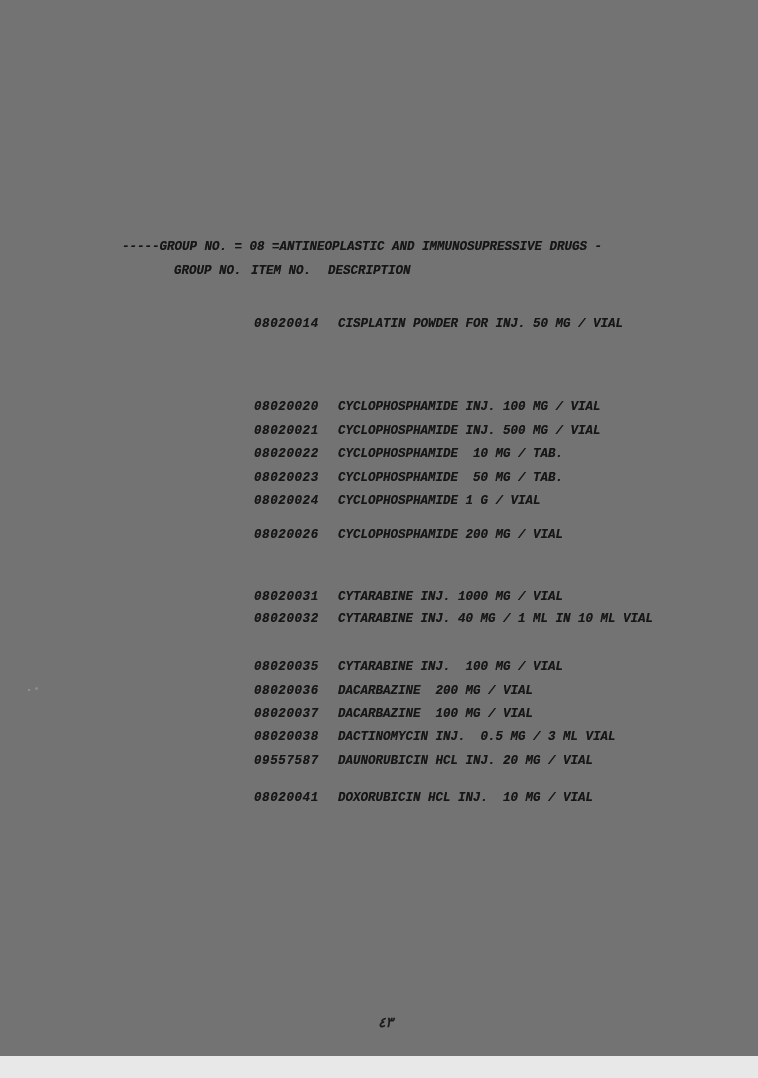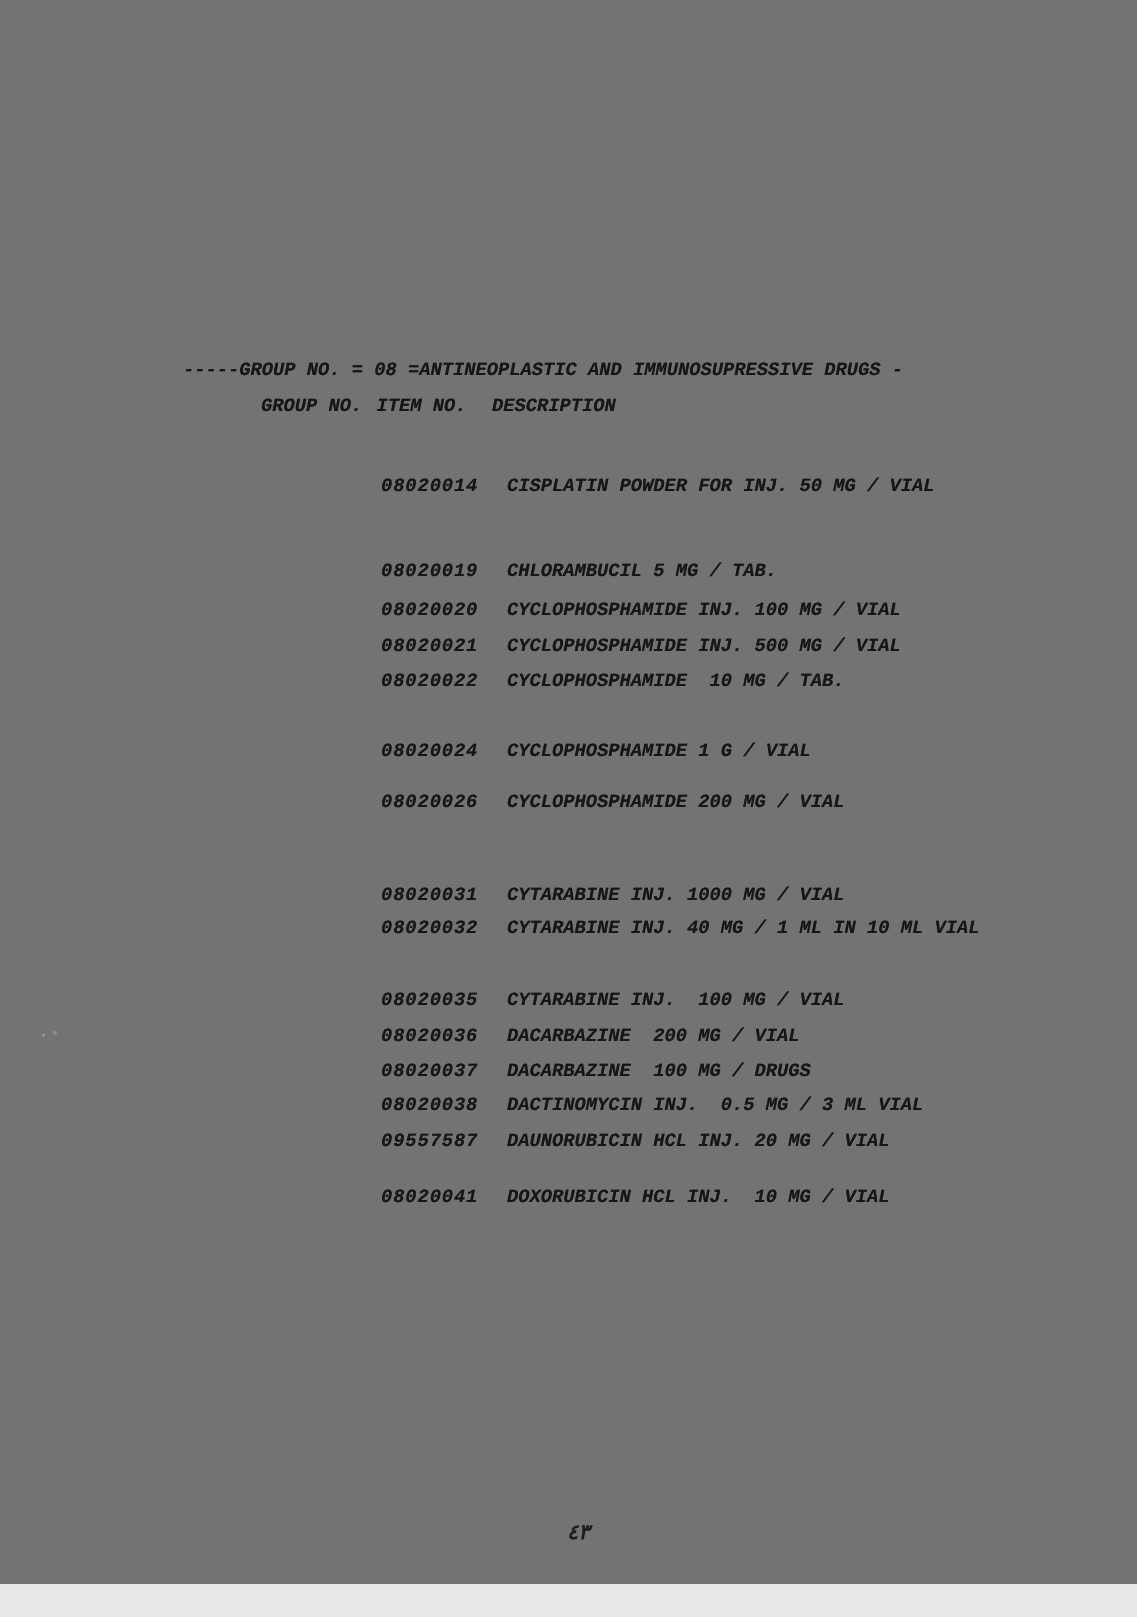--- a/index.html
+++ b/index.html
@@ -43,52 +43,52 @@
 
   <div class="t hdr2">
     <span class="col col-group">GROUP NO.</span>
     <span class="col col-item">ITEM NO.</span>
     <span class="col col-desc">DESCRIPTION</span>
   </div>
 
   <div class="t row" style="top:303px">
     <span class="itemno">08020014</span><span class="desc">CISPLATIN POWDER FOR INJ. 50 MG / VIAL</span>
   </div>
-  <div class="t row" style="top:360px">
-    <span class="itemno">08020019</span><span class="desc">CHLORAMBUCIL 5 MG / TAB.</span>
-  </div>
   <div class="t row" style="top:386px">
     <span class="itemno">08020020</span><span class="desc">CYCLOPHOSPHAMIDE INJ. 100 MG / VIAL</span>
   </div>
   <div class="t row" style="top:410px">
     <span class="itemno">08020021</span><span class="desc">CYCLOPHOSPHAMIDE INJ. 500 MG / VIAL</span>
   </div>
   <div class="t row" style="top:433px">
     <span class="itemno">08020022</span><span class="desc">CYCLOPHOSPHAMIDE  10 MG / TAB.</span>
+  </div>
+  <div class="t row" style="top:457px">
+    <span class="itemno">08020023</span><span class="desc">CYCLOPHOSPHAMIDE  50 MG / TAB.</span>
   </div>
   <div class="t row" style="top:480px">
     <span class="itemno">08020024</span><span class="desc">CYCLOPHOSPHAMIDE 1 G / VIAL</span>
   </div>
   <div class="t row" style="top:514px">
     <span class="itemno">08020026</span><span class="desc">CYCLOPHOSPHAMIDE 200 MG / VIAL</span>
   </div>
   <div class="t row" style="top:576px">
     <span class="itemno">08020031</span><span class="desc">CYTARABINE INJ. 1000 MG / VIAL</span>
   </div>
   <div class="t row" style="top:598px">
     <span class="itemno">08020032</span><span class="desc">CYTARABINE INJ. 40 MG / 1 ML IN 10 ML VIAL</span>
   </div>
   <div class="t row" style="top:646px">
     <span class="itemno">08020035</span><span class="desc">CYTARABINE INJ.  100 MG / VIAL</span>
   </div>
   <div class="t row" style="top:670px">
     <span class="itemno">08020036</span><span class="desc">DACARBAZINE  200 MG / VIAL</span>
   </div>
   <div class="t row" style="top:693px">
-    <span class="itemno">08020037</span><span class="desc">DACARBAZINE  100 MG / DRUGS</span>
+    <span class="itemno">08020037</span><span class="desc">DACARBAZINE  100 MG / VIAL</span>
   </div>
   <div class="t row" style="top:716px">
     <span class="itemno">08020038</span><span class="desc">DACTINOMYCIN INJ.  0.5 MG / 3 ML VIAL</span>
   </div>
   <div class="t row" style="top:740px">
     <span class="itemno">09557587</span><span class="desc">DAUNORUBICIN HCL INJ. 20 MG / VIAL</span>
   </div>
   <div class="t row" style="top:777px">
     <span class="itemno">08020041</span><span class="desc">DOXORUBICIN HCL INJ.  10 MG / VIAL</span>
   </div>

